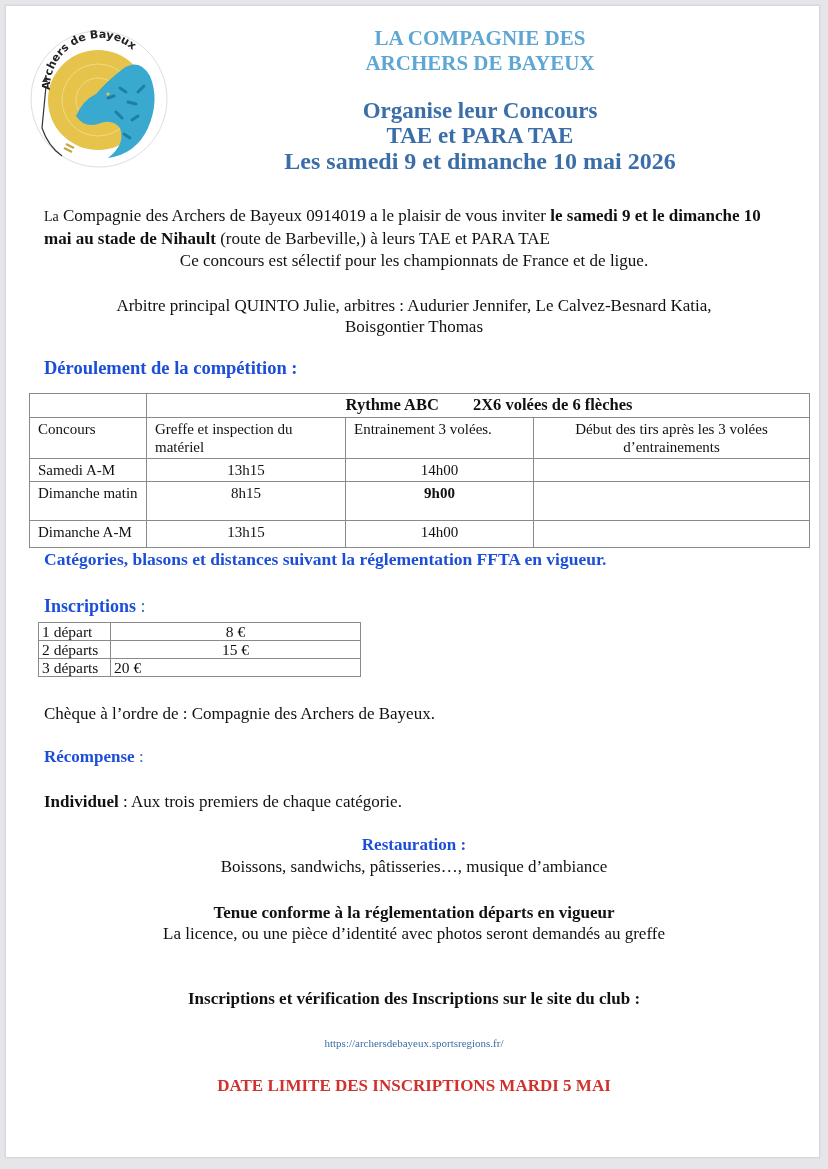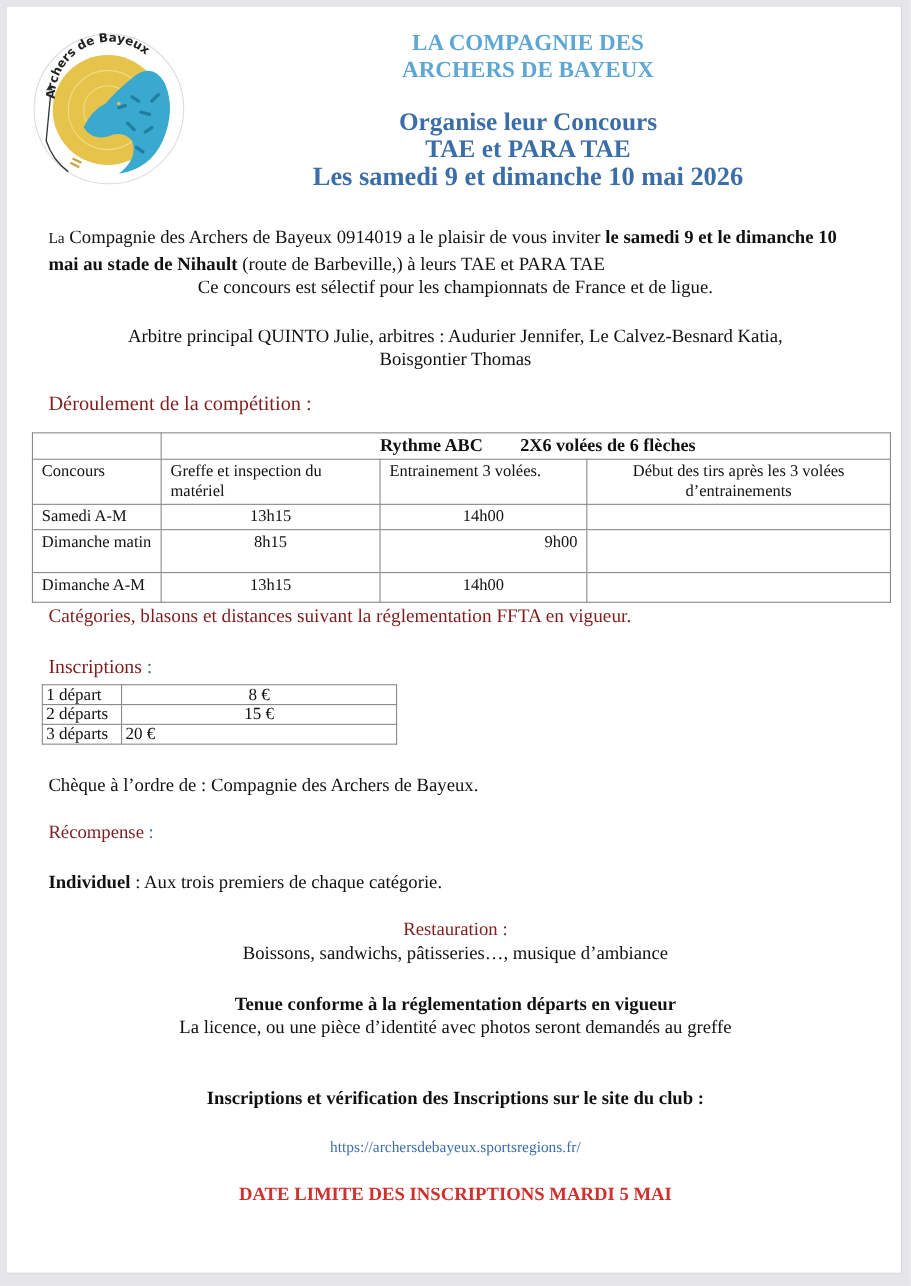--- a/index.html
+++ b/index.html
@@ -21,21 +21,21 @@
     .title-org {
       left:230px; width:500px; text-align:center;
       color:#5ea6d3; font-weight:bold; font-size:21px; line-height:25px;
     }
     .title-sub {
       left:200px; width:560px; text-align:center;
       color:#3b6ea8; font-weight:bold; font-size:23px; line-height:24.5px;
     }
     .p { font-size:17px; line-height:21.5px; }
     .center { text-align:center; }
-    .blue-h { color:#7f1d1d; font-weight:normal; font-size:18.5px; }
+    .blue-h { color:#1d4ed8; font-weight:bold; font-size:18.5px; }
     table { border-collapse:collapse; }
     .sched { left:29px; top:393px; width:781px; font-size:15px; }
     .sched td { border:1.5px solid #8a8a8a; padding:2px 8px; vertical-align:top; line-height:18px; }
     .fees { left:38px; top:622px; width:323px; font-size:15.5px; }
     .fees td { border:1.5px solid #8a8a8a; padding:0 3px; line-height:17px; }
     .link { color:#3b6ea8; }
     .deadline { color:#d0312d; font-weight:bold; font-size:17px; }
     b { font-weight:bold; }
   </style>
 </head>
@@ -97,21 +97,21 @@
   </tr>
   <tr style="height:21px;">
     <td>Samedi A-M</td>
     <td style="text-align:center;">13h15</td>
     <td style="text-align:center;">14h00</td>
     <td></td>
   </tr>
   <tr style="height:39px;">
     <td style="width:100px;">Dimanche matin</td>
     <td style="text-align:center;">8h15</td>
-    <td style="text-align:right;">9h00</td>
+    <td style="text-align:center;font-weight:bold;">9h00</td>
     <td></td>
   </tr>
   <tr style="height:27px;">
     <td>Dimanche A-M</td>
     <td style="text-align:center;">13h15</td>
     <td style="text-align:center;">14h00</td>
     <td></td>
   </tr>
 </tbody>
   </table>
@@ -152,14 +152,14 @@
   <b>Individuel</b><span> : Aux trois premiers de chaque catégorie.</span>
 </div>
 
 <div class="abs blue-h center" style="left:30px; top:835px; width:768px; font-size:17px;">Restauration :</div>
 <div class="abs p center" style="left:30px; top:856px; width:768px;">Boissons, sandwichs, pâtisseries…, musique d’ambiance</div>
 
 <div class="abs p center" style="left:30px; top:902px; width:768px; font-weight:bold;">Tenue conforme à la réglementation départs en vigueur</div>
 <div class="abs p center" style="left:30px; top:923px; width:768px;">La licence, ou une pièce d’identité avec photos seront demandés au greffe</div>
 
 <div class="abs p center" style="left:30px; top:988px; width:768px; font-weight:bold;">Inscriptions et vérification des Inscriptions sur le site du club :</div>
-<div class="abs p center link" style="left:30px; top:1033px; width:768px; font-size:14px;">https://archersdebayeux.sportsregions.fr/</div>
+<div class="abs p center link" style="left:30px; top:1033px; width:768px; font-size:11px;">https://archersdebayeux.sportsregions.fr/</div>
 <div class="abs center deadline" style="left:30px; top:1076px; width:768px;">DATE LIMITE DES INSCRIPTIONS MARDI 5 MAI</div>
 
 </body></html>

